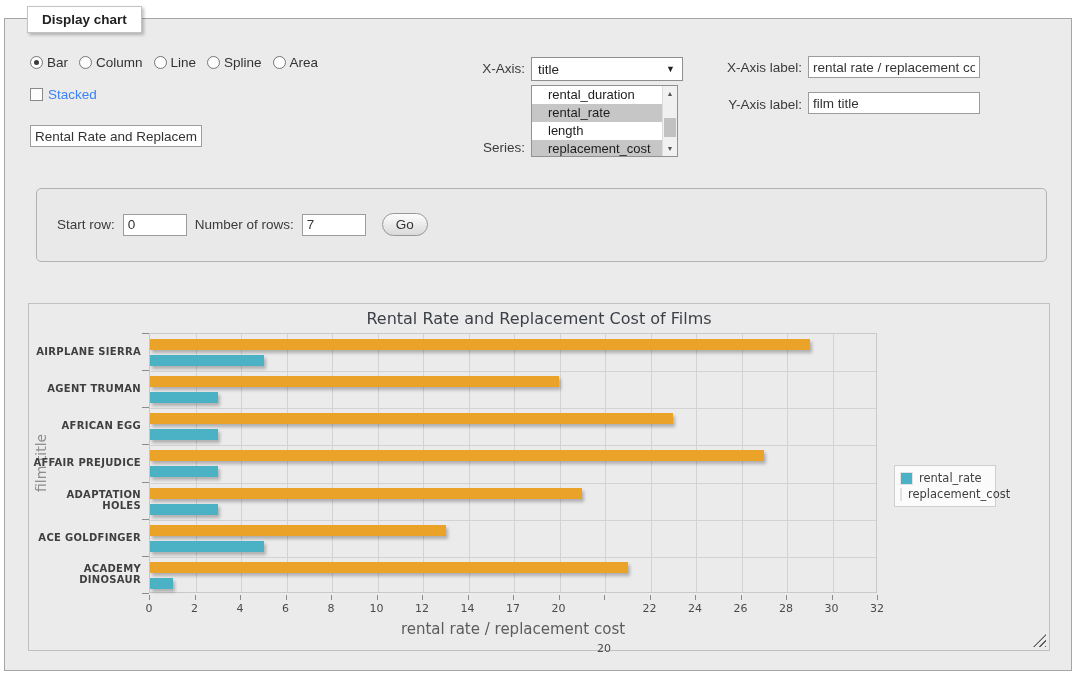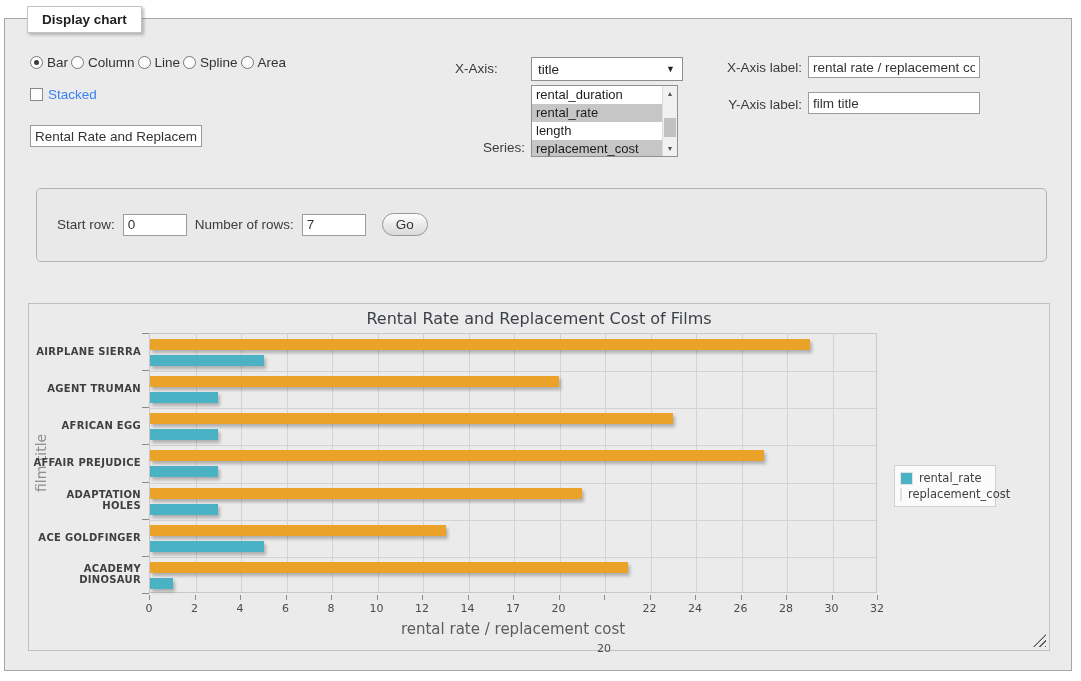--- a/index.html
+++ b/index.html
@@ -8,21 +8,21 @@
 
   
   .fs { position:absolute; left:4px; top:18px; width:1068px; height:653px;
         background:#ebebeb; border:1px solid #a6a6a6; }
   .legend-box { position:absolute; left:27px; top:6px; background:#fff;
         border:1px solid #c3c3c3; box-shadow:2px 2px 3px rgba(0,0,0,0.25);
         padding:5px 14px; font-size:13.5px; font-weight:bold; color:#222; z-index:5; }
 
   
   .ctl-label { position:absolute; font-size:13.5px; color:#3b3b3b; }
-  .radio-row { position:absolute; left:30px; top:55px; display:flex; gap:3px; align-items:center; }
+  .radio-row { position:absolute; left:30px; top:55px; display:flex; gap:11px; align-items:center; }
   .radio-opt { display:flex; gap:4px; align-items:center; font-size:13.5px; color:#333; cursor:default; }
   .radio { width:13px; height:13px; border:1px solid #767676; border-radius:50%;
            background:#fdfdfd; position:relative; }
   .radio.checked::after { content:''; position:absolute; left:3px; top:3px; width:5px; height:5px;
            border-radius:50%; background:#3b3b3b; }
   .cb { width:13px; height:13px; border:1px solid #8a8a8a; background:#fdfdfd; display:inline-block; }
   .stacked-row { position:absolute; left:30px; top:87px; display:flex; gap:5px; align-items:center;
            font-size:13.5px; color:#3b82f6; }
 
   input.txt { position:absolute; border:1px solid #9c9c9c; background:#fff; font-family:"Liberation Sans",sans-serif;
@@ -30,21 +30,21 @@
   #title-input { left:30px; top:125px; width:172px; }
 
   .selectbox { position:absolute; left:531px; top:57px; width:152px; height:24px; background:#fff;
            border:1px solid #8f8f8f; font-size:13.5px; color:#222; display:flex; align-items:center;
            padding:0 6px; }
   .selectbox .sel-arrow { position:absolute; right:7px; top:6px; font-size:9px; color:#222; }
 
   .listbox { position:absolute; left:531px; top:85px; width:147px; height:72px; background:#fff;
            border:1px solid #919191; display:flex; }
   .lb-items { flex:1; overflow:hidden; }
-  .lb-item { height:18px; line-height:18px; font-size:13px; color:#1d1d1d; padding-left:4px; white-space:nowrap; }
+  .lb-item { height:18px; line-height:18px; font-size:13px; color:#1d1d1d; padding-left:16px; white-space:nowrap; }
   .lb-item.selected { background:#c6c6c6; }
   .lb-scroll { width:15px; background:#f0f0f0; border-left:1px solid #dcdcdc; display:flex; flex-direction:column; }
   .lb-btn { height:15px; background:#f1f1f1; font-size:7px; color:#555; text-align:center; line-height:15px; }
   .lb-track { flex:1; position:relative; }
   .lb-thumb { position:absolute; left:1px; right:1px; top:42%; height:48%; background:#c1c1c1; }
 
   
   .panel { position:absolute; left:36px; top:188px; width:1011px; height:74px; background:#e9e9e9;
            border:1px solid #b3b3b3; border-radius:5px; }
   .panel-row { position:absolute; left:20px; top:24px; display:flex; align-items:center; gap:8px;
@@ -114,21 +114,21 @@
       </span>
     </div>
 
   <div class="stacked-row">
     <span class="cb"></span>
     <span>Stacked</span>
   </div>
 
   <input class="txt" id="title-input" value="Rental Rate and Replacement Cost of Films" style="">
 
-  <div class="ctl-label" style="left:455px; top:61px; width:70px; text-align:left;">X-Axis:</div>
+  <div class="ctl-label" style="left:455px; top:61px; width:70px; text-align:right;">X-Axis:</div>
   <div class="selectbox">
     <span>title</span>
     <span class="sel-arrow">▼</span>
   </div>
 
   <div class="ctl-label" style="left:455px; top:140px; width:70px; text-align:right;">Series:</div>
   <div class="listbox">
     <div class="lb-items" id="series-options">
         <div class="lb-item">rental_duration</div>
         <div class="lb-item selected">rental_rate</div>

